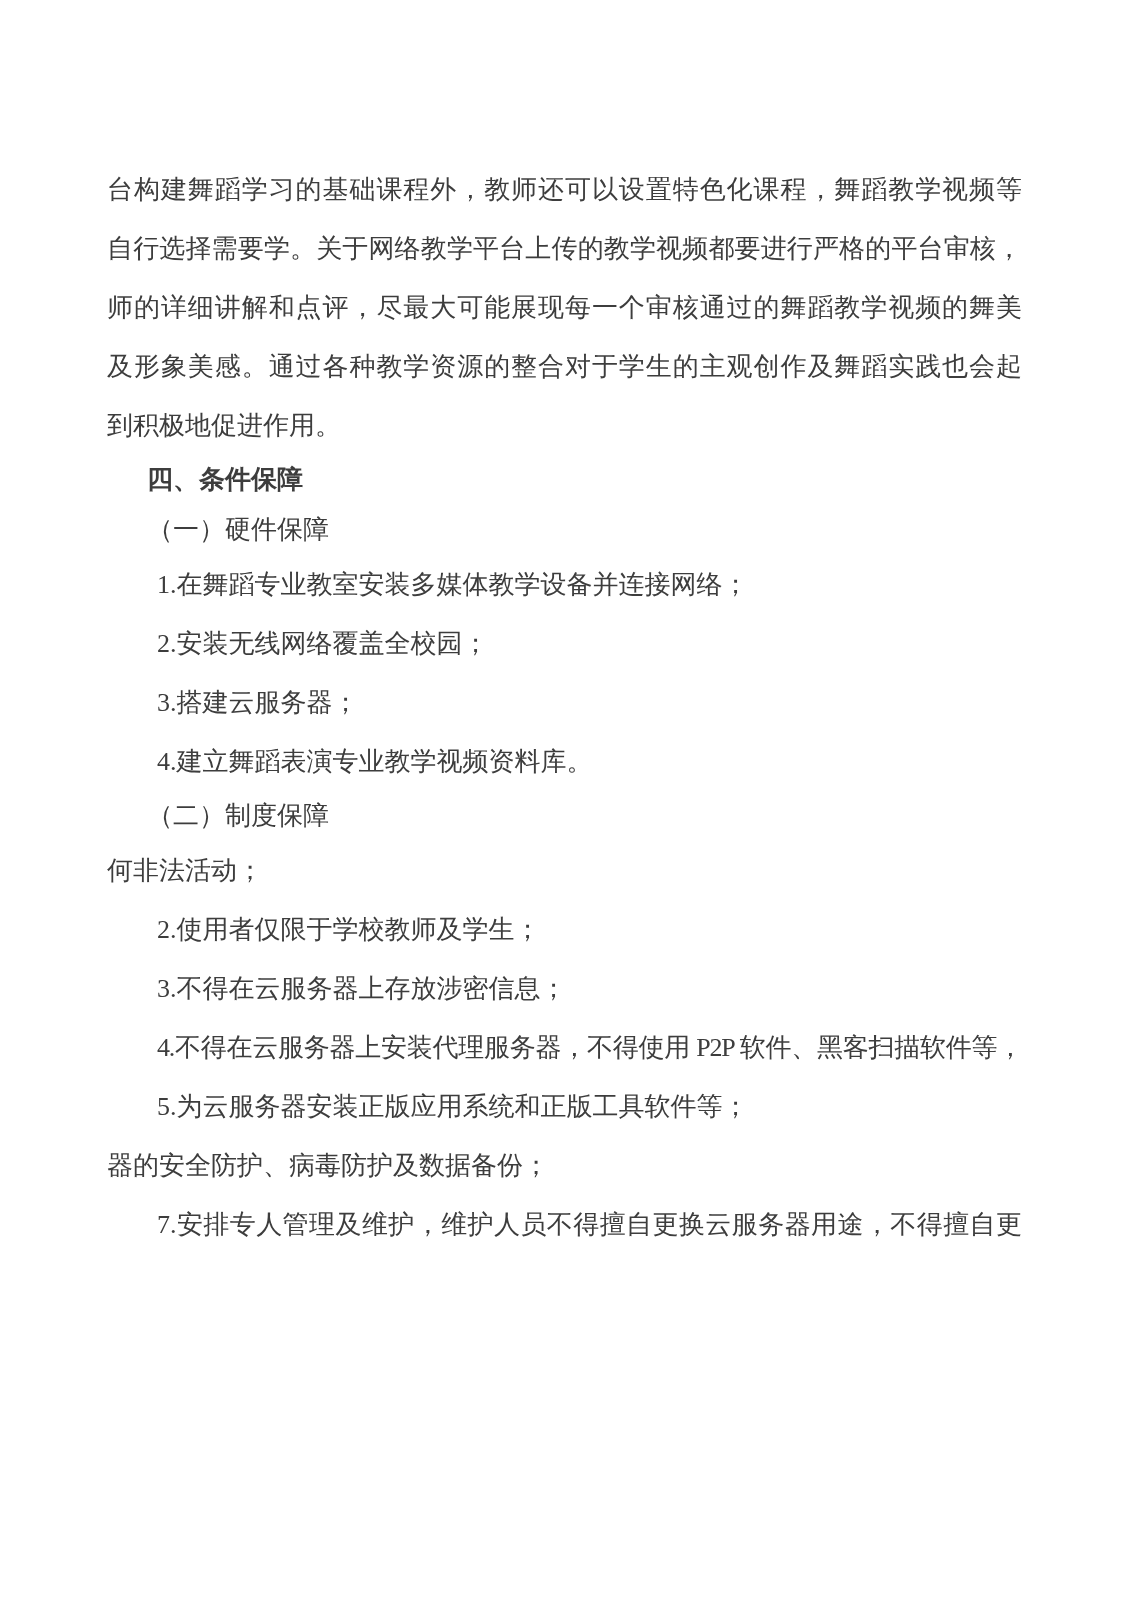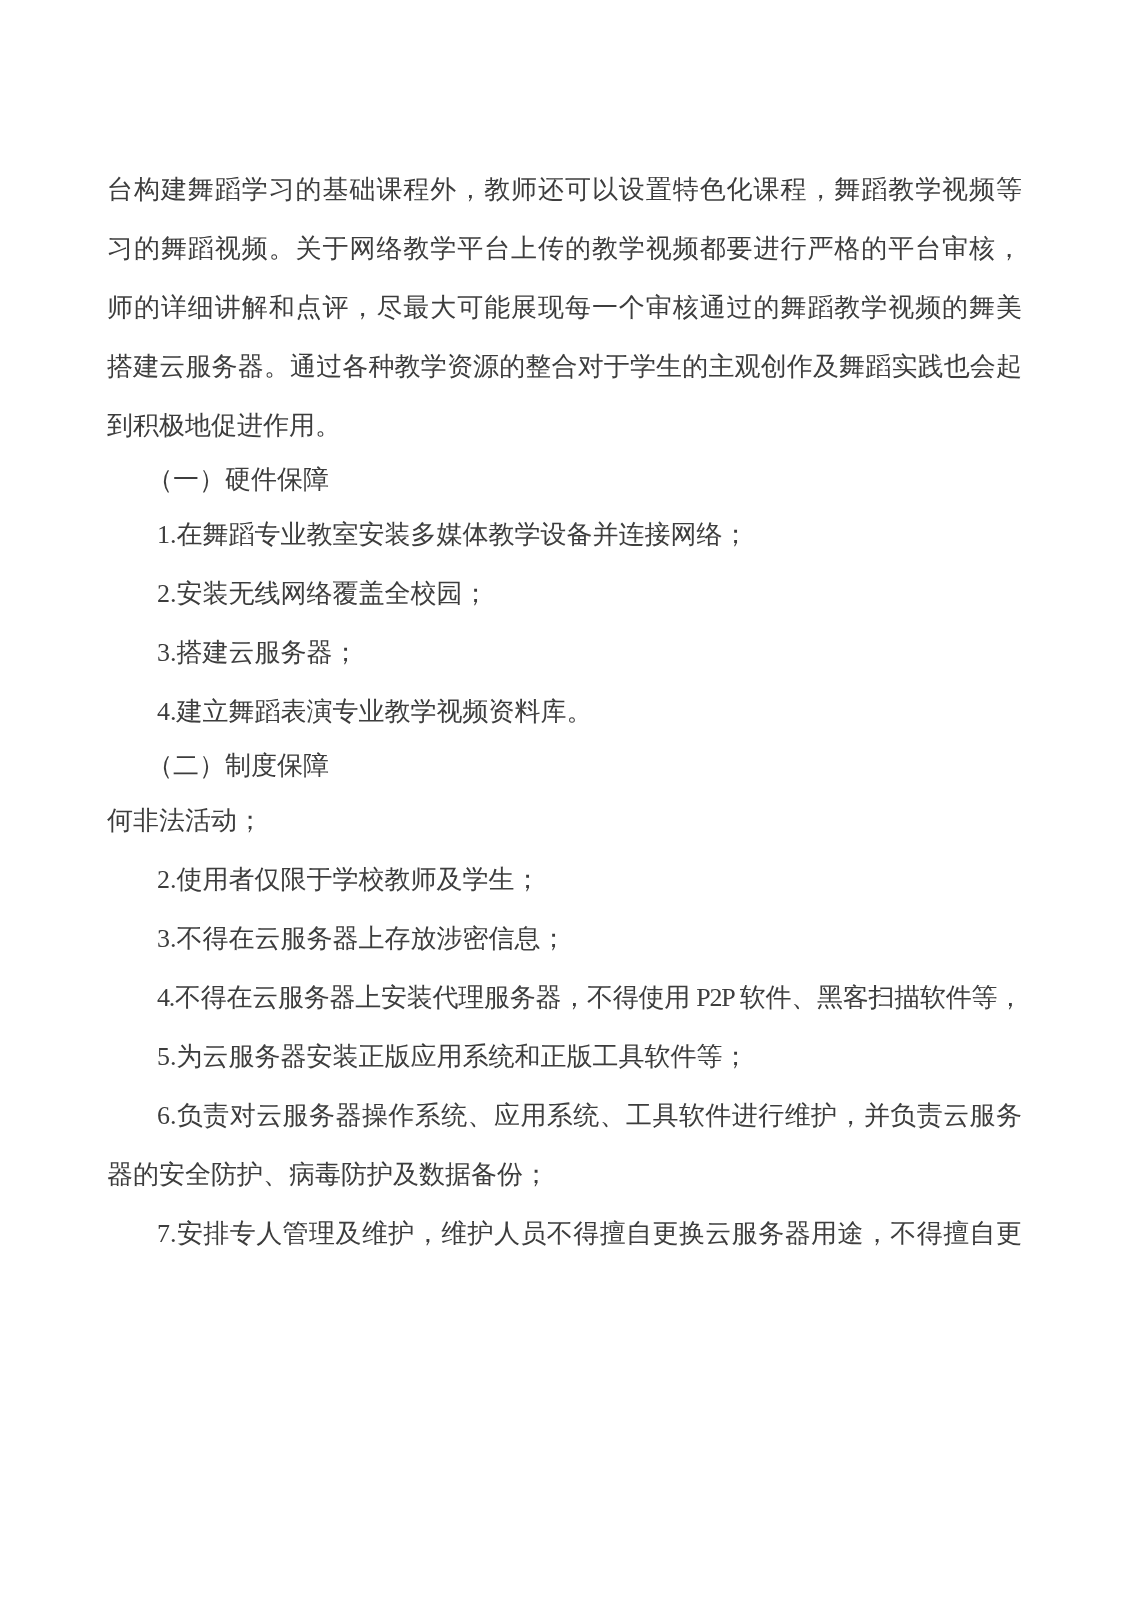--- a/index.html
+++ b/index.html
@@ -44,32 +44,32 @@
     overflow: hidden;
   }
   .compact { letter-spacing: -1.2px; }
 </style>
 </head>
 <body>
 
 <div class="page">
   <div class="content">
     <div class="line just">台构建舞蹈学习的基础课程外，教师还可以设置特色化课程，舞蹈教学视频等</div>
-    <div class="line just">习的舞蹈视频。关于网络教学平台上传的教学视频都要进行严格的平台审核，</div>
+    <div class="line just">自行选择需要学。关于网络教学平台上传的教学视频都要进行严格的平台审核，</div>
     <div class="line just">师的详细讲解和点评，尽最大可能展现每一个审核通过的舞蹈教学视频的舞美</div>
-    <div class="line just">搭建云服务器。通过各种教学资源的整合对于学生的主观创作及舞蹈实践也会起</div>
+    <div class="line just">及形象美感。通过各种教学资源的整合对于学生的主观创作及舞蹈实践也会起</div>
     <div class="line">到积极地促进作用。</div>
+    <div class="hline bold ind40">四、条件保障</div>
     <div class="hline ind40">（一）硬件保障</div>
     <div class="line ind50">1.在舞蹈专业教室安装多媒体教学设备并连接网络；</div>
     <div class="line ind50">2.安装无线网络覆盖全校园；</div>
     <div class="line ind50">3.搭建云服务器；</div>
     <div class="line ind50">4.建立舞蹈表演专业教学视频资料库。</div>
     <div class="hline ind40">（二）制度保障</div>
     <div class="line">何非法活动；</div>
     <div class="line ind50">2.使用者仅限于学校教师及学生；</div>
     <div class="line ind50">3.不得在云服务器上存放涉密信息；</div>
     <div class="line ind50 just compact">4.不得在云服务器上安装代理服务器，不得使用 P2P 软件、黑客扫描软件等，</div>
     <div class="line ind50">5.为云服务器安装正版应用系统和正版工具软件等；</div>
-    <div class="line ind50 just">6.负责对云服务器操作系统、应用系统、工具软件进行维护，并负责云服务</div>
     <div class="line">器的安全防护、病毒防护及数据备份；</div>
     <div class="line ind50 just">7.安排专人管理及维护，维护人员不得擅自更换云服务器用途，不得擅自更</div>
   </div>
 </div>
 
 </body></html>

